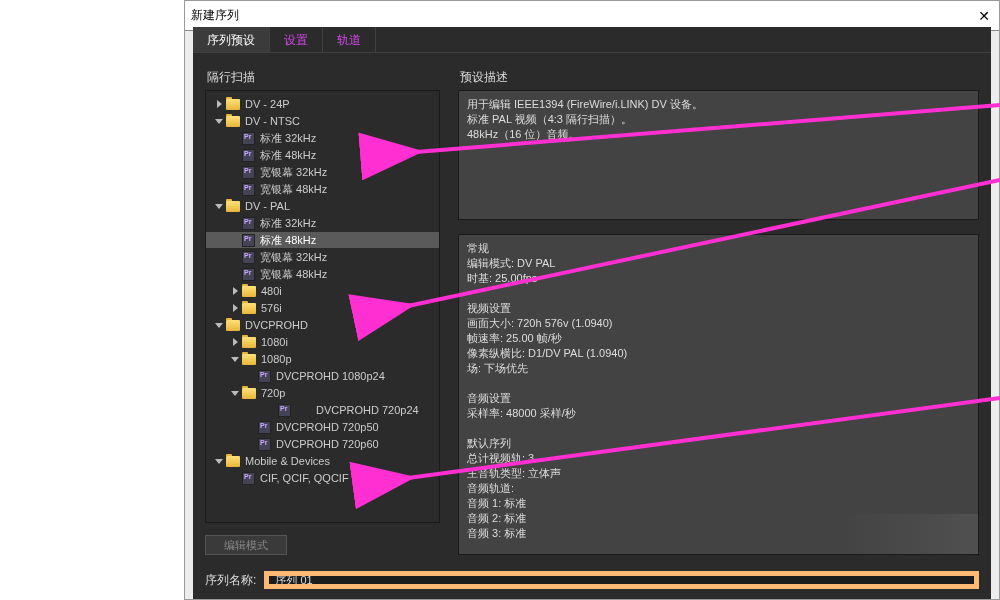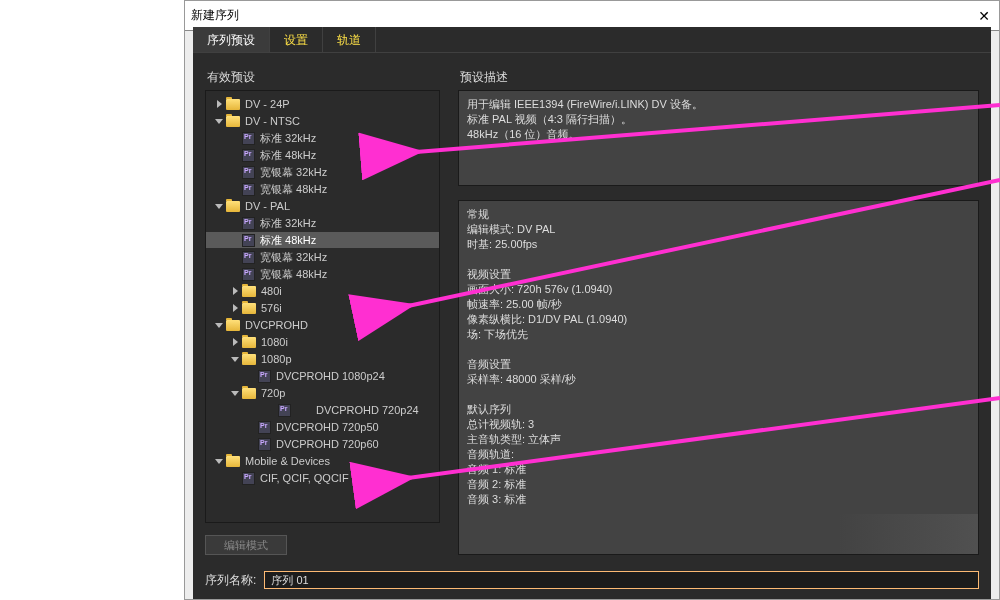--- a/index.html
+++ b/index.html
@@ -45,21 +45,21 @@
     background: #2b2b2b;
   }
   .tabs {
     display: flex;
     height: 26px;
     align-items: stretch;
     border-bottom: 1px solid #404040;
   }
   .tab {
     padding: 5px 14px;
-    color: #fde047;
+    color: #d946ef;
     font-size: 12px;
     cursor: pointer;
     border-right: 1px solid #404040;
   }
   .tab.active {
     background: #3b3b3b;
     color: #fff;
   }
   .content {
     position: absolute;
@@ -150,21 +150,21 @@
   }
   .preset::after {
     content:"Pr";
     position:absolute;
     left:1px; top:0;
     font-size:7px;
     color:#c9a8ff;
     font-weight:bold;
   }
   .desc-box {
-    height: 96px;
+    height: 130px;
     background: #434343;
     border: 1px solid #1a1a1a;
     color: #ddd;
     font-size: 11px;
     padding: 6px 8px;
     line-height: 15px;
     overflow-y: scroll;
     white-space: pre-wrap;
   }
   .spec-box {
@@ -199,21 +199,21 @@
     display: flex;
     align-items: center;
     height: 22px;
     gap: 8px;
   }
   .bottom-row .lbl { color: #ddd; font-size: 12px; }
   .seq-name {
     flex: 1;
     height: 18px;
     background: #1c1c1c;
-    border: 1px solid #fdba74;
+    border: 5px solid #fdba74;
     color: #ddd;
     font-size: 11px;
     padding: 2px 6px;
   }
   .overlay-arrows {
     position: absolute;
     left: 0; top: 0; width: 1000px; height: 600px;
     pointer-events: none;
   }
   .fade-right {
@@ -236,21 +236,21 @@
 
     <div class="tabs">
       <div class="tab active">序列预设</div>
       <div class="tab">设置</div>
       <div class="tab">轨道</div>
     </div>
 
     <div class="content">
 
       <div class="panel panel-left">
-        <div class="panel-title">有效预设</div>
+        <div class="panel-title">隔行扫描</div>
         <div class="tree-box" id="tree">
             <div class="node" style="padding-left: 8px;">
               <span class="arrow closed"></span>
               <span class="folder"></span>
               <span>DV - 24P</span>
             </div>
             <div class="node" style="padding-left: 8px;">
               <span class="arrow open"></span>
               <span class="folder"></span>
               <span>DV - NTSC</span>

